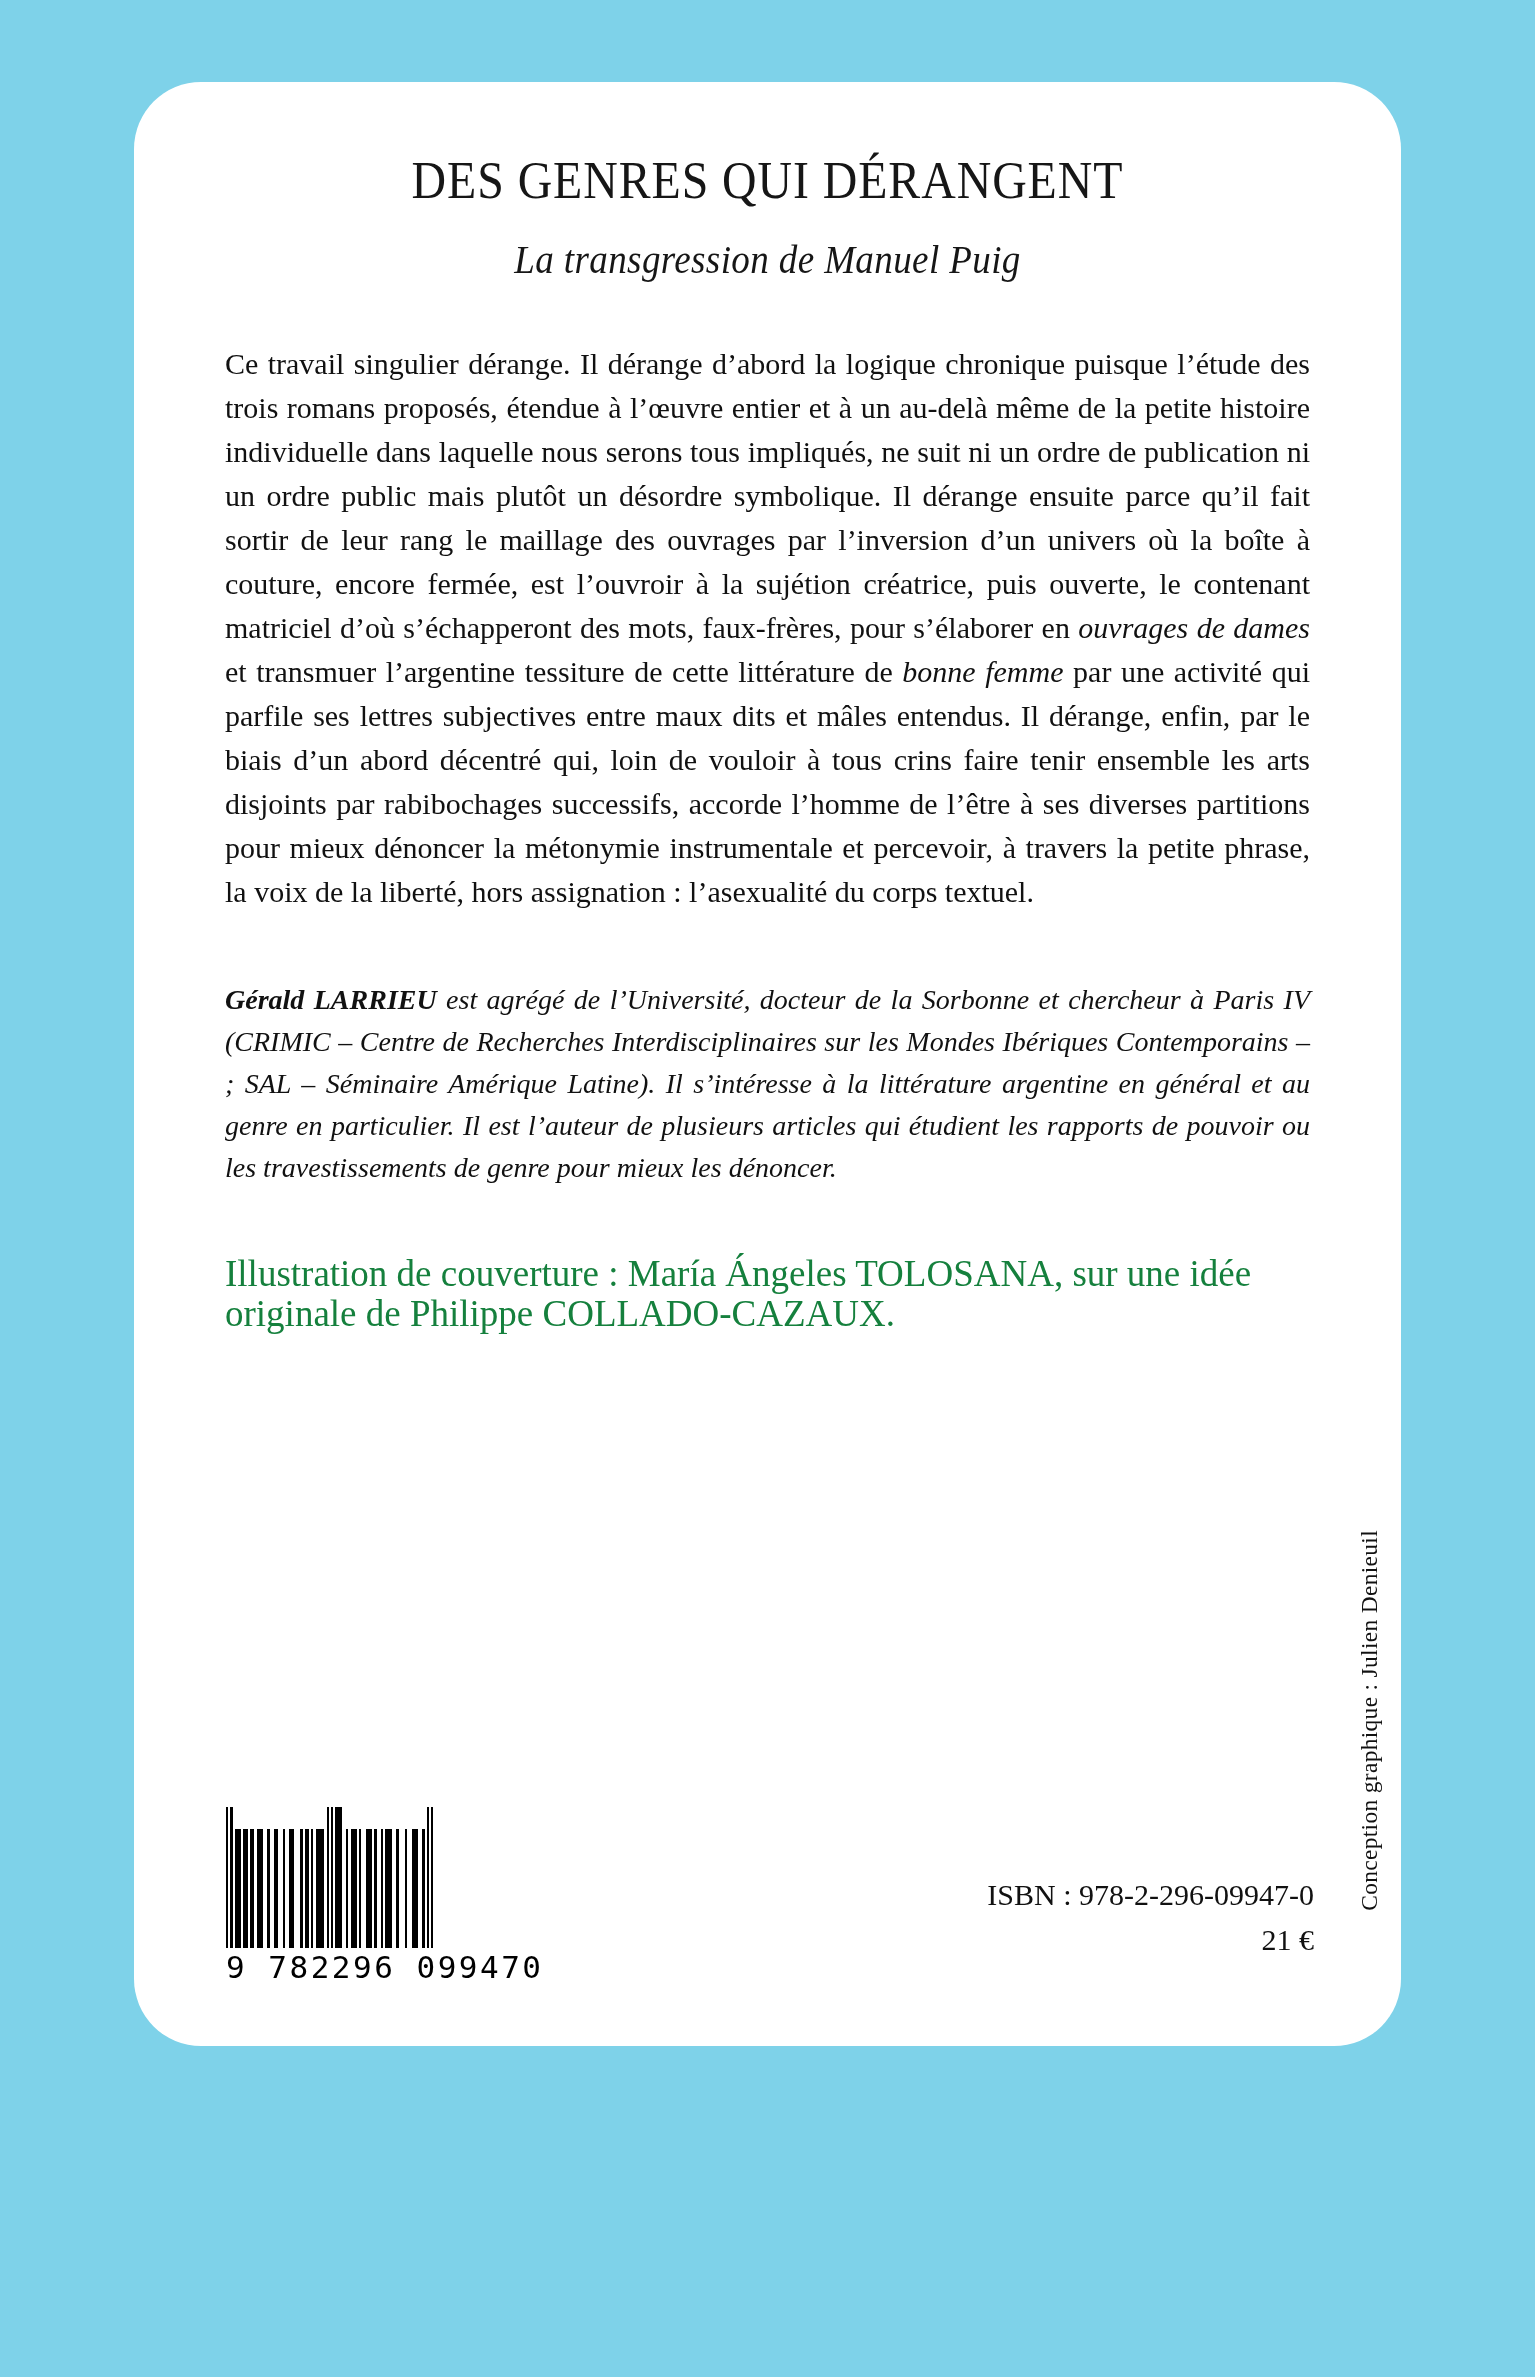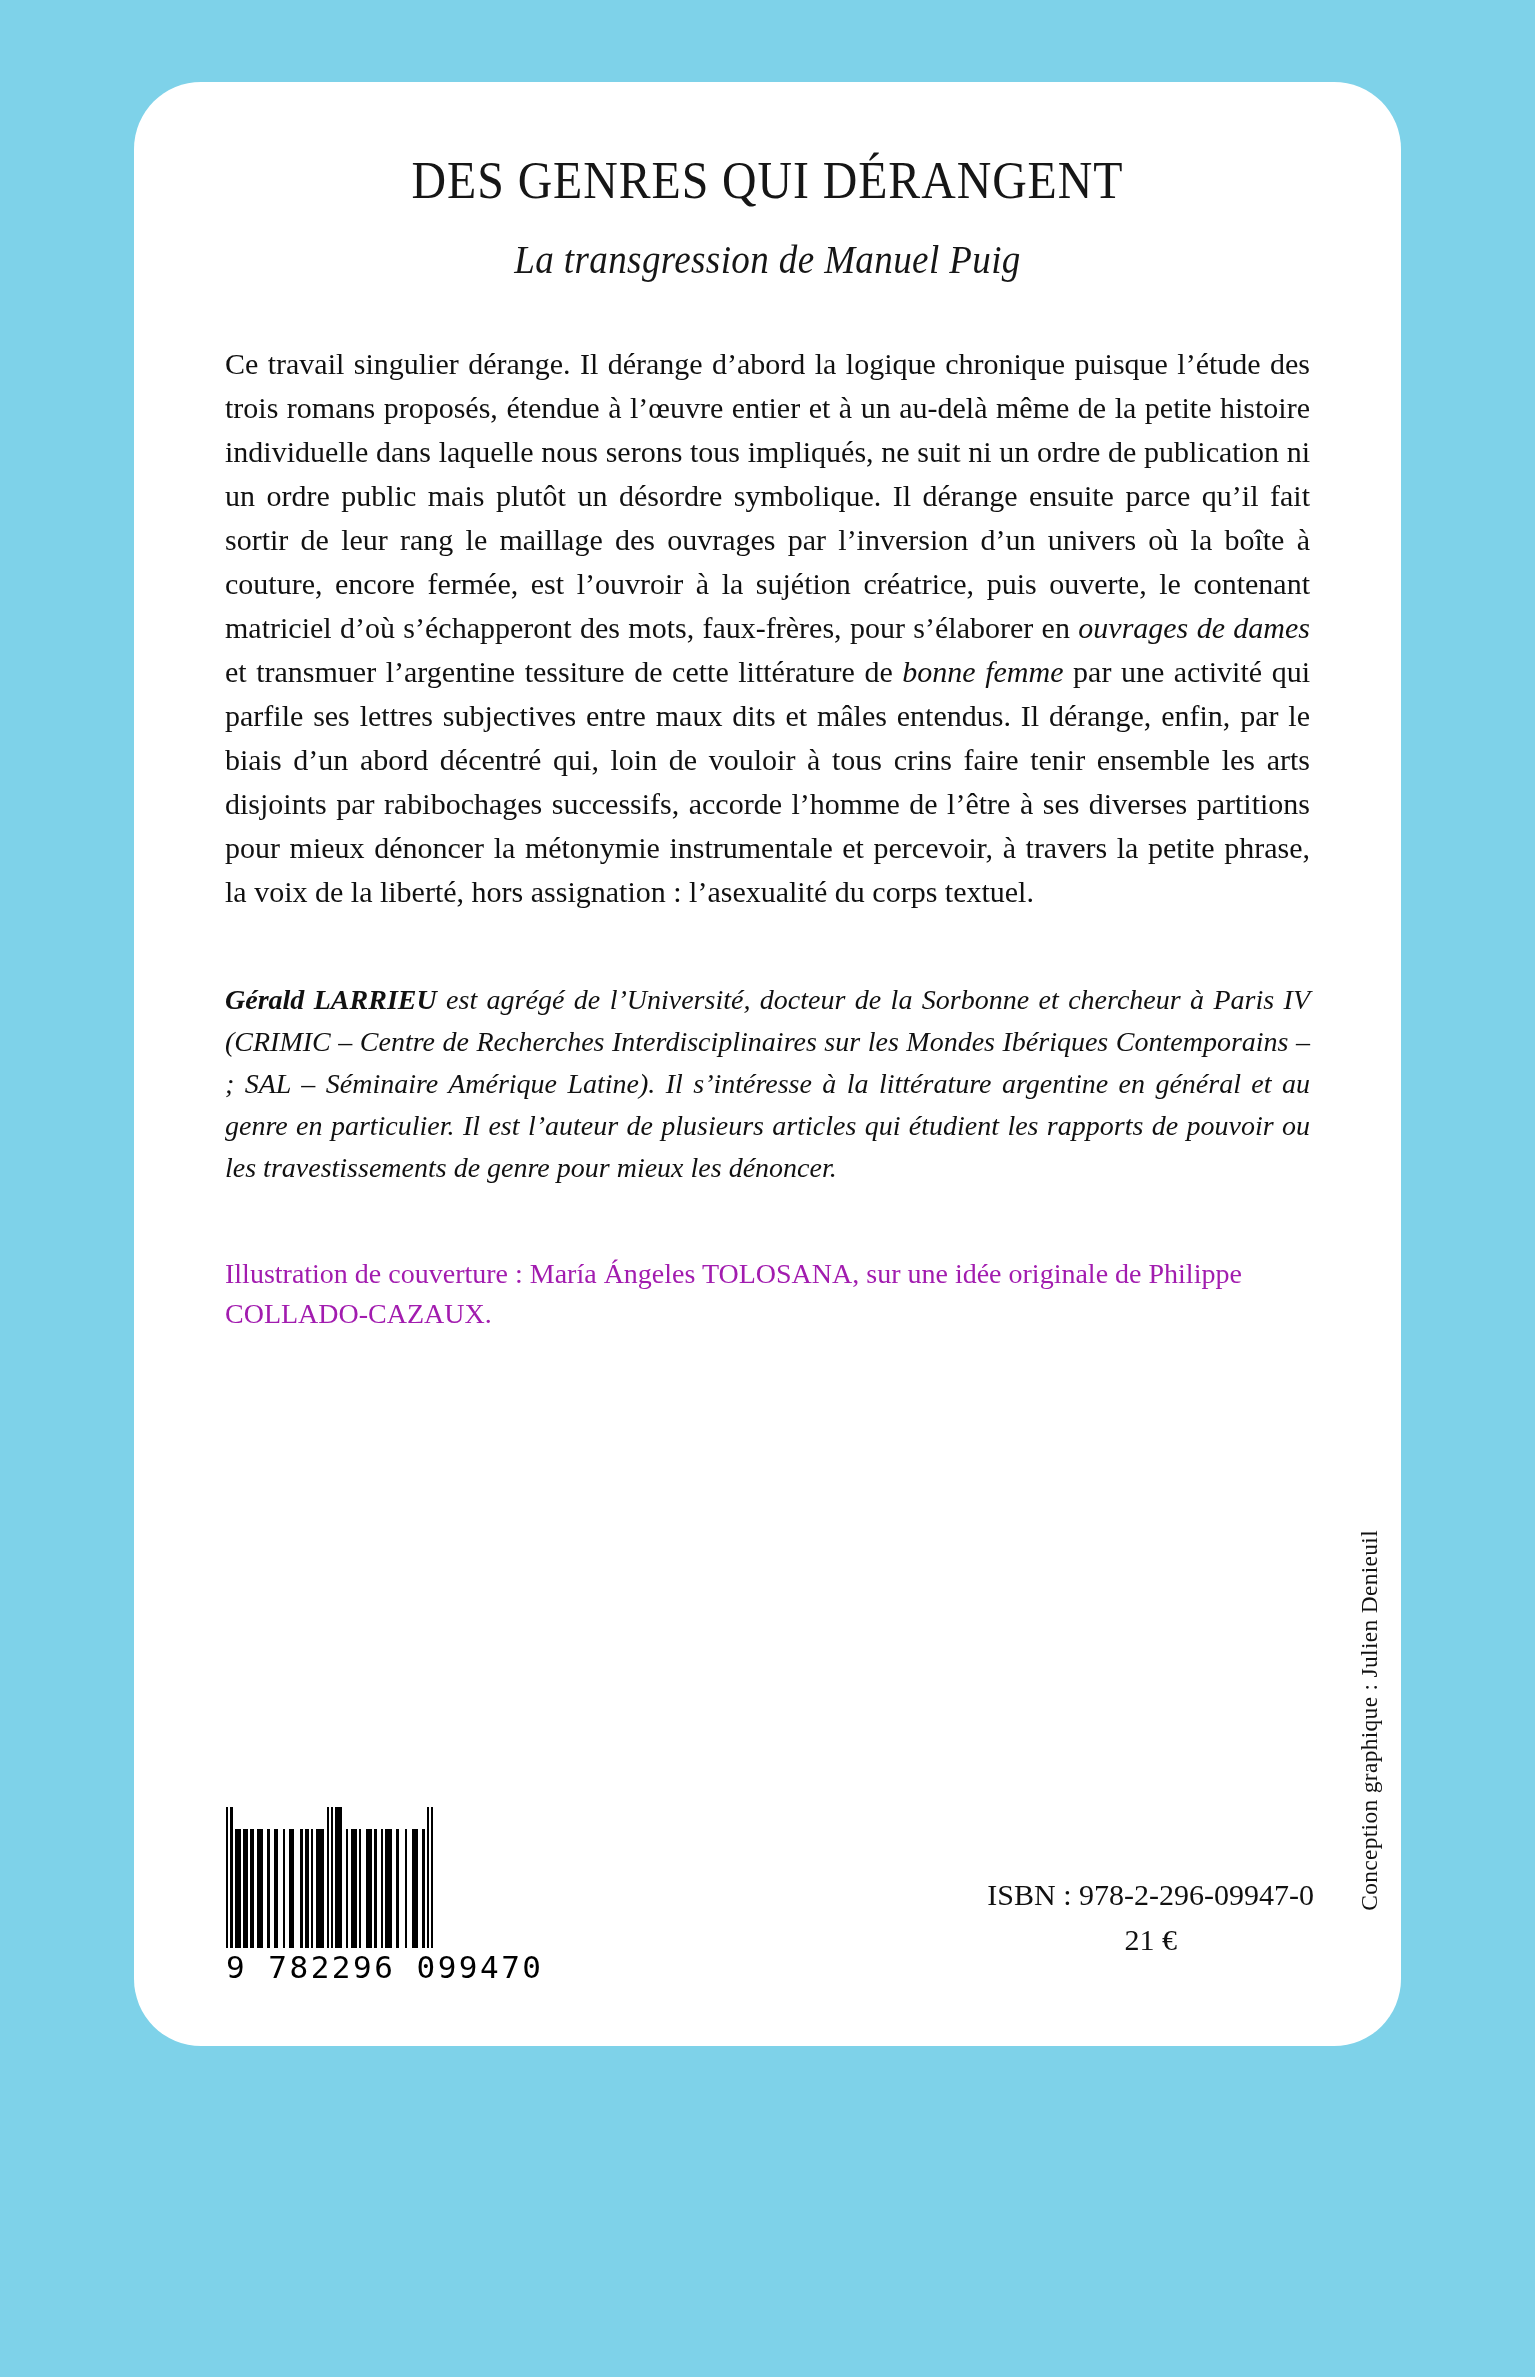--- a/index.html
+++ b/index.html
@@ -75,24 +75,24 @@
     font-style: italic;
     color: #111111;
   }
   .bio .name {
     font-weight: bold;
     font-style: italic;
   }
 
   .credit {
     margin: 65px 0 0 0;
-    font-size: 28px;
+    font-size: 37px;
     line-height: 40px;
     text-align: left;
-    color: #a21caf;
+    color: #15803d;
   }
 
   
   .bottom {
     position: absolute;
     left: 0;
     right: 0;
     bottom: 54px;
     height: 252px;
   }
@@ -125,21 +125,21 @@
     letter-spacing: 2.5px;
     color: #000;
     margin-top: 1.7px;
     white-space: nowrap;
   }
 
   .isbn-block {
     position: absolute;
     right: 87px;
     bottom: 30px;
-    text-align: center;
+    text-align: right;
     font-size: 30px;
     line-height: 45px;
     color: #111;
   }
 
   .vertical-credit {
     position: absolute;
     right: 18.5px;
     bottom: 81px;
     writing-mode: vertical-rl;

